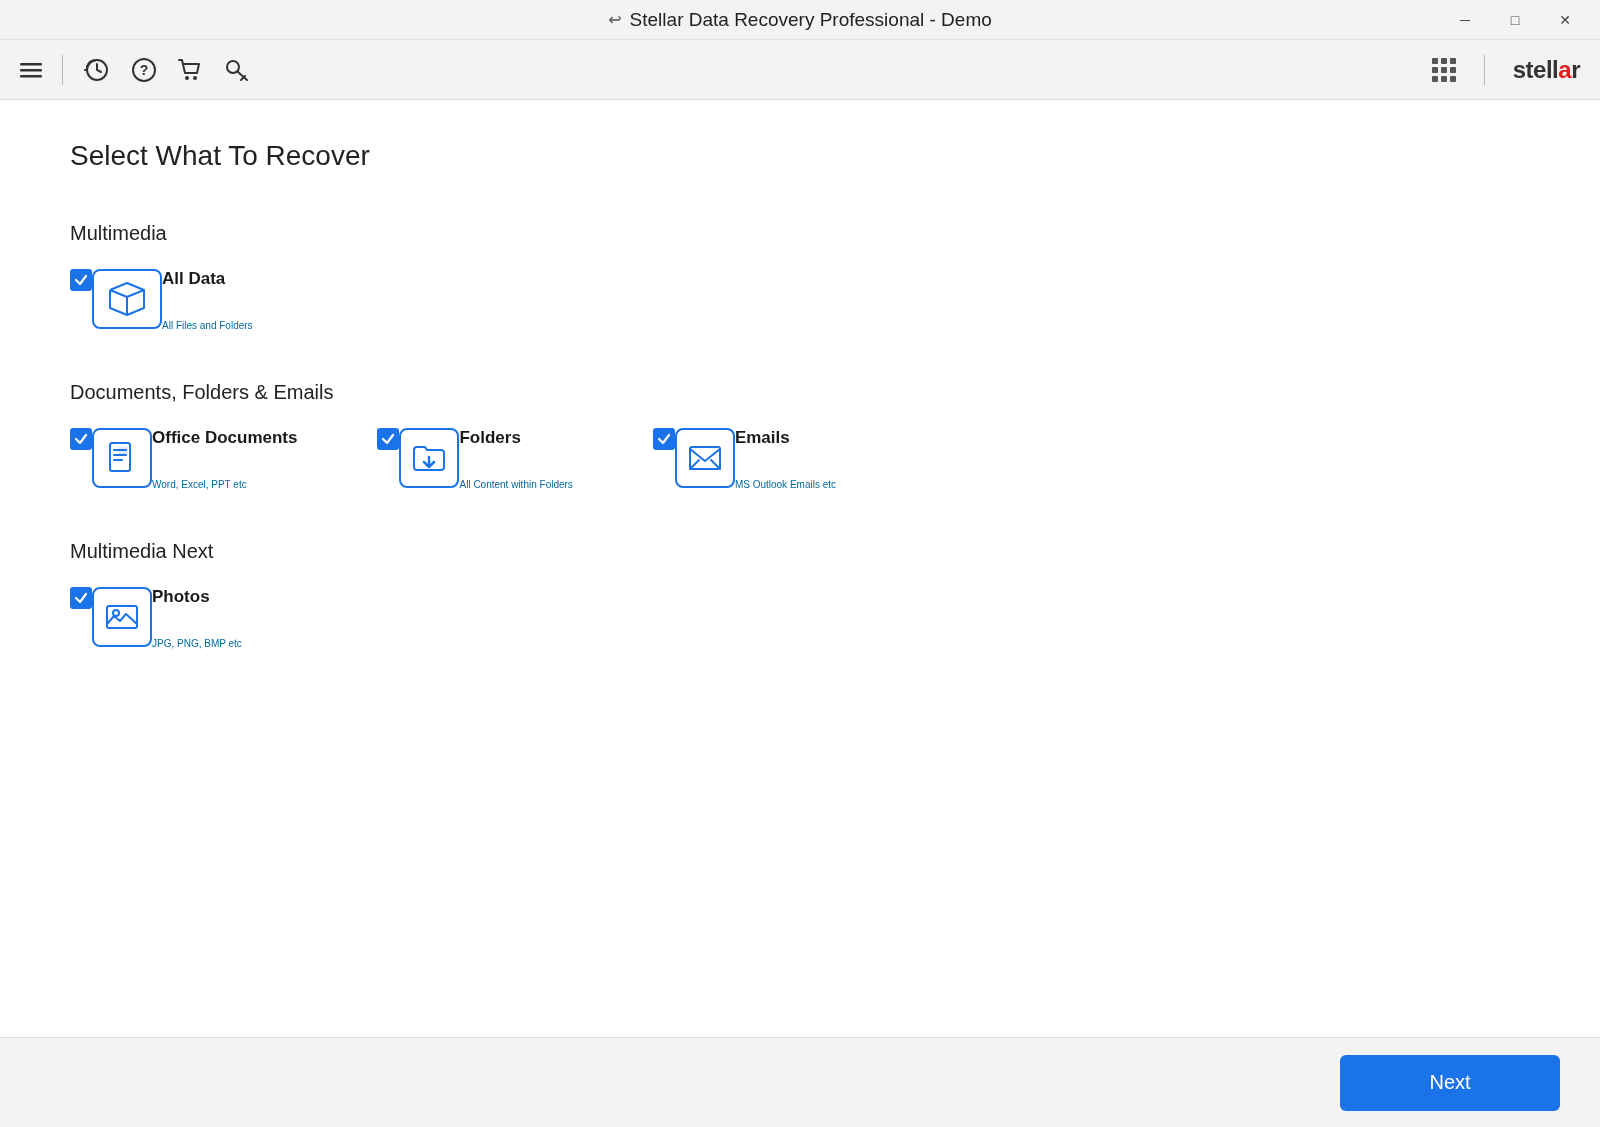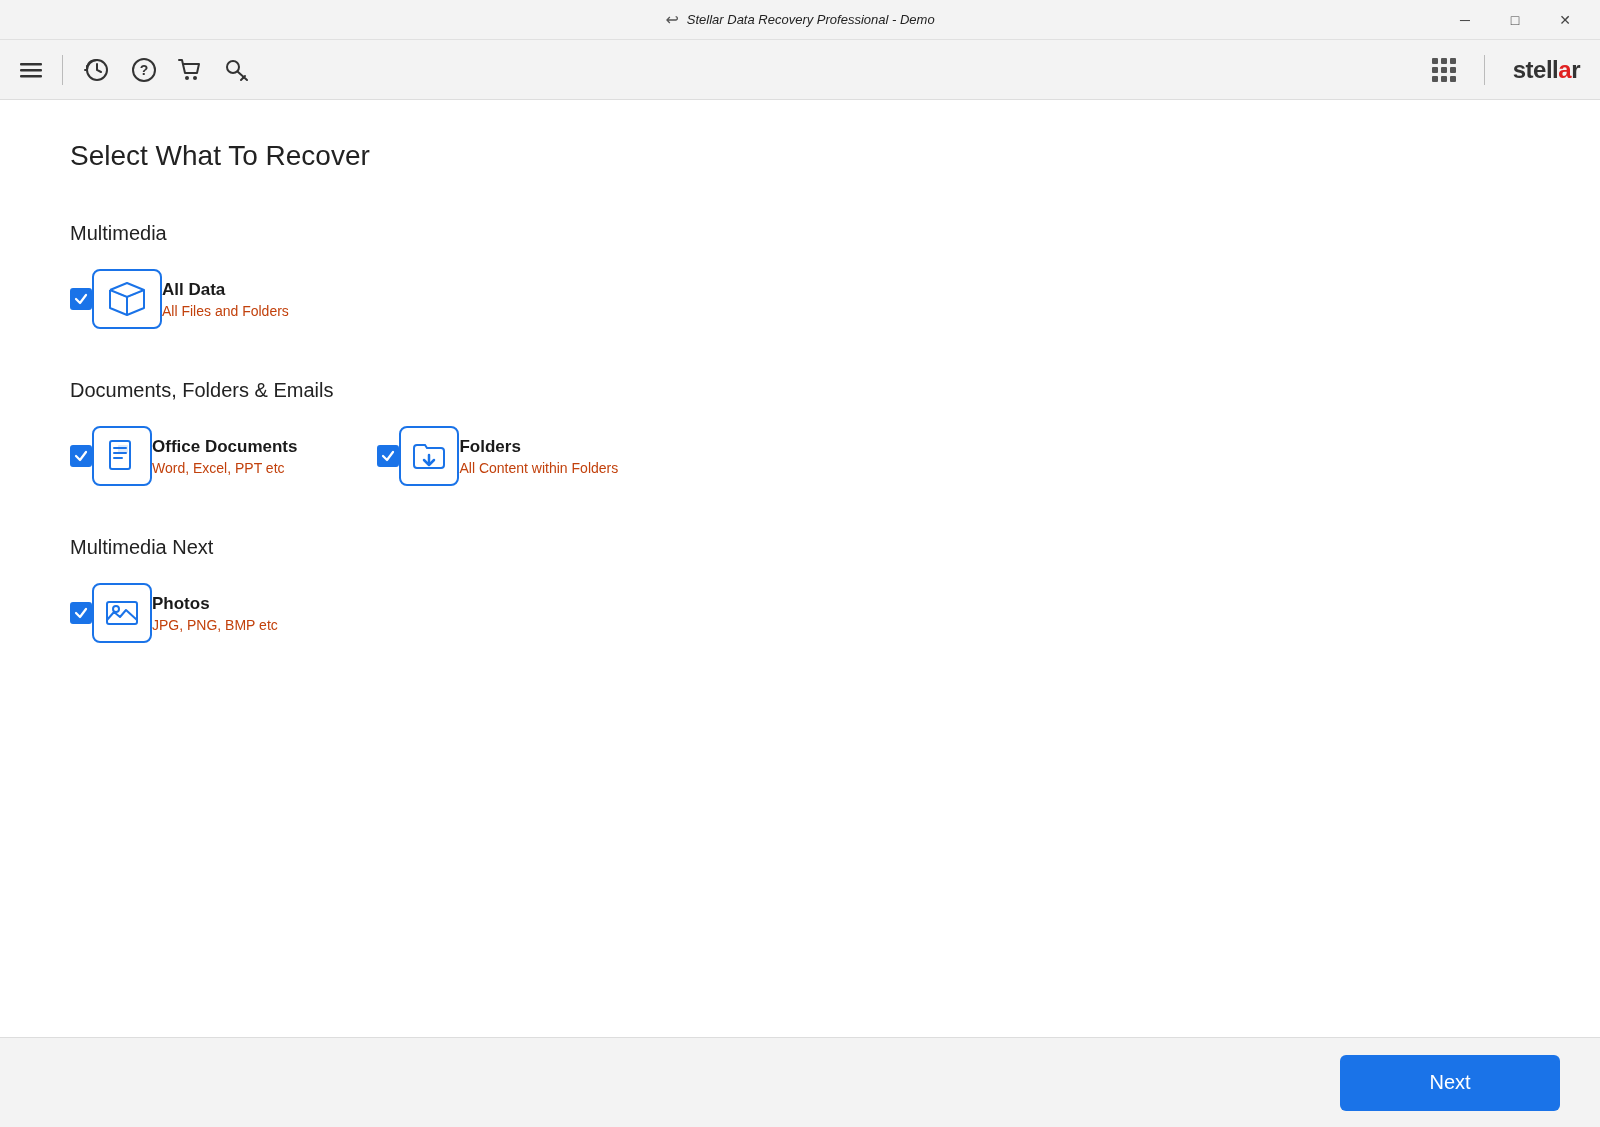--- a/index.html
+++ b/index.html
@@ -40,23 +40,22 @@
       left: 50%;
       transform: translateX(-50%);
     }
 
     .title-bar-center .back-icon {
       color: #555;
       font-size: 16px;
     }
 
     .title-bar-title {
-      font-size: 13px;
+      font-size: 19px;
       color: #222;
-      font-style: italic;
     }
 
     .title-bar-controls {
       display: flex;
       gap: 4px;
     }
 
     .title-btn {
       width: 46px;
       height: 32px;
@@ -163,21 +162,20 @@
     }
 
     .options-grid {
       display: flex;
       gap: 80px;
       align-items: flex-start;
     }
 
     .option-item {
       display: flex;
-      align-items: center;
       gap: 0;
       cursor: pointer;
     }
 
     
     .checkbox-wrapper {
       width: 22px;
       height: 22px;
       border: 2px solid #1a73e8;
       border-radius: 3px;
@@ -216,22 +214,23 @@
     }
 
     .option-name {
       font-size: 17px;
       font-weight: 600;
       color: #1a1a1a;
       margin-bottom: 3px;
     }
 
     .option-desc {
-      font-size: 14px;
-      color: #c2410c;
+      font-size: 10px;
+      color: #0369a1;
+      margin-top: 28px;
     }
 
     
     .footer {
       height: 90px;
       background: #f3f3f3;
       border-top: 1px solid #ddd;
       display: flex;
       align-items: center;
       justify-content: flex-end;
@@ -404,20 +403,39 @@
             <line x1="18" y1="17" x2="18" y2="26" stroke="#1a73e8" stroke-width="2.5" stroke-linecap="round"></line>
             <polyline points="13,22 18,27 23,22" stroke="#1a73e8" stroke-width="2.5" stroke-linecap="round" stroke-linejoin="round"></polyline>
           </svg>
         </div>
         <div class="option-text">
           <span class="option-name">Folders</span>
           <span class="option-desc">All Content within Folders</span>
         </div>
       </div>
 
+      <div class="option-item">
+        <div class="checkbox-wrapper">
+          <svg viewBox="0 0 14 14" fill="none">
+            <polyline points="2,7 6,11 12,3" stroke="white" stroke-width="2.2" stroke-linecap="round" stroke-linejoin="round"></polyline>
+          </svg>
+        </div>
+        <div class="icon-box">
+          <svg width="36" height="36" viewBox="0 0 36 36" fill="none">
+            <rect x="3" y="7" width="30" height="22" rx="2" stroke="#1a73e8" stroke-width="2"></rect>
+            <polyline points="3,9 18,21 33,9" stroke="#1a73e8" stroke-width="2" stroke-linecap="round" stroke-linejoin="round"></polyline>
+            <line x1="3" y1="29" x2="12" y2="20" stroke="#1a73e8" stroke-width="2" stroke-linecap="round"></line>
+            <line x1="33" y1="29" x2="24" y2="20" stroke="#1a73e8" stroke-width="2" stroke-linecap="round"></line>
+          </svg>
+        </div>
+        <div class="option-text">
+          <span class="option-name">Emails</span>
+          <span class="option-desc">MS Outlook Emails etc</span>
+        </div>
+      </div>
 
     </div>
   </div>
 
   <div class="section">
     <div class="section-title">Multimedia Next</div>
     <div class="options-grid">
 
       <div class="option-item">
         <div class="checkbox-wrapper">

